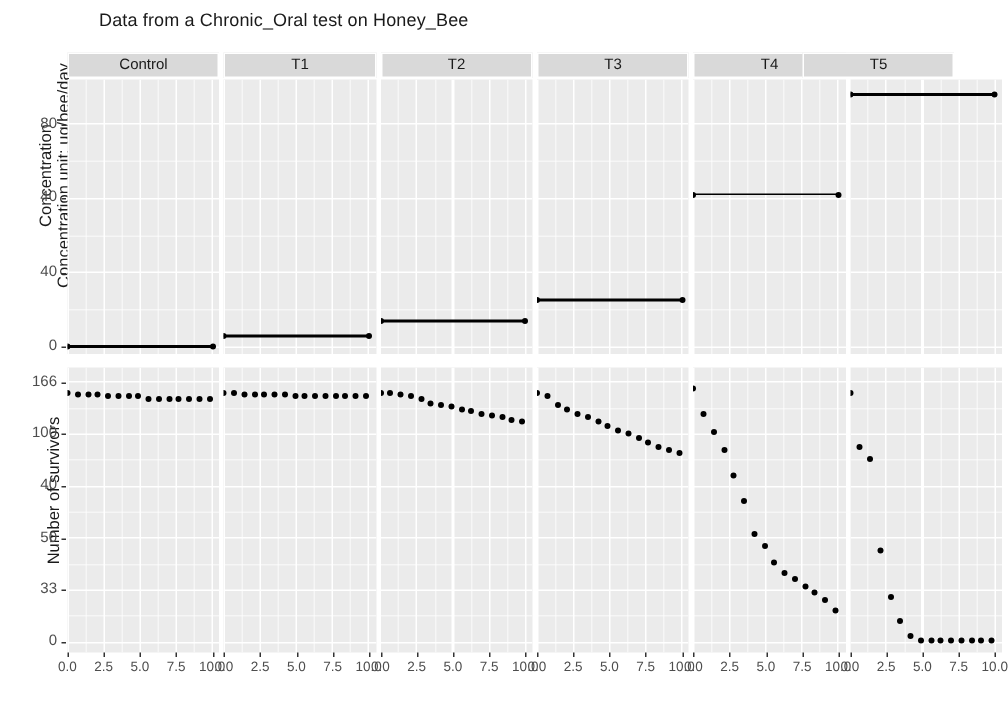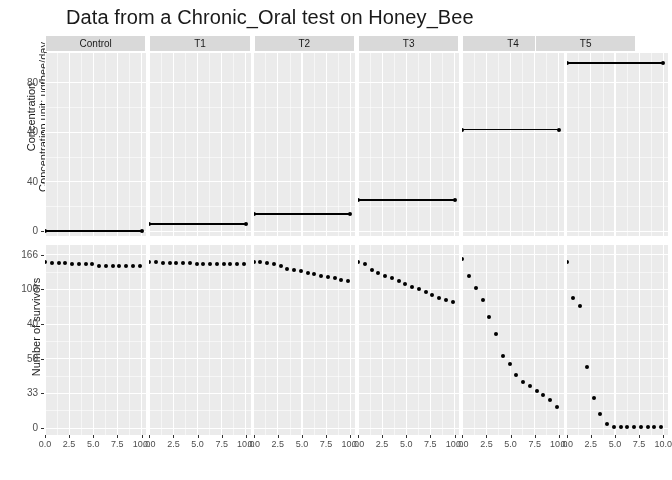--- a/index.html
+++ b/index.html
@@ -1,21 +1,21 @@
 <!DOCTYPE html>
 <html><head>
 <meta charset="utf-8">
 <style>
   html,body{margin:0;padding:0;}
   body{width:672px;height:480px;background:#ffffff;font-family:"Liberation Sans",sans-serif;}
   #root{position:relative;width:672px;height:480px;overflow:hidden;}
 
   .title{
     position:absolute; left:66px; top:6px;
-    font-size:20px; color:#1a1a1a; letter-spacing:0.1px;
+    font-size:12px; color:#1a1a1a; letter-spacing:0.1px;
   }
 
   
   .ytitle{
     position:absolute;
     transform-origin:center center;
     font-size:11px; color:#1a1a1a; white-space:nowrap;
     text-align:center;
   }
   #ytitle-conc{

